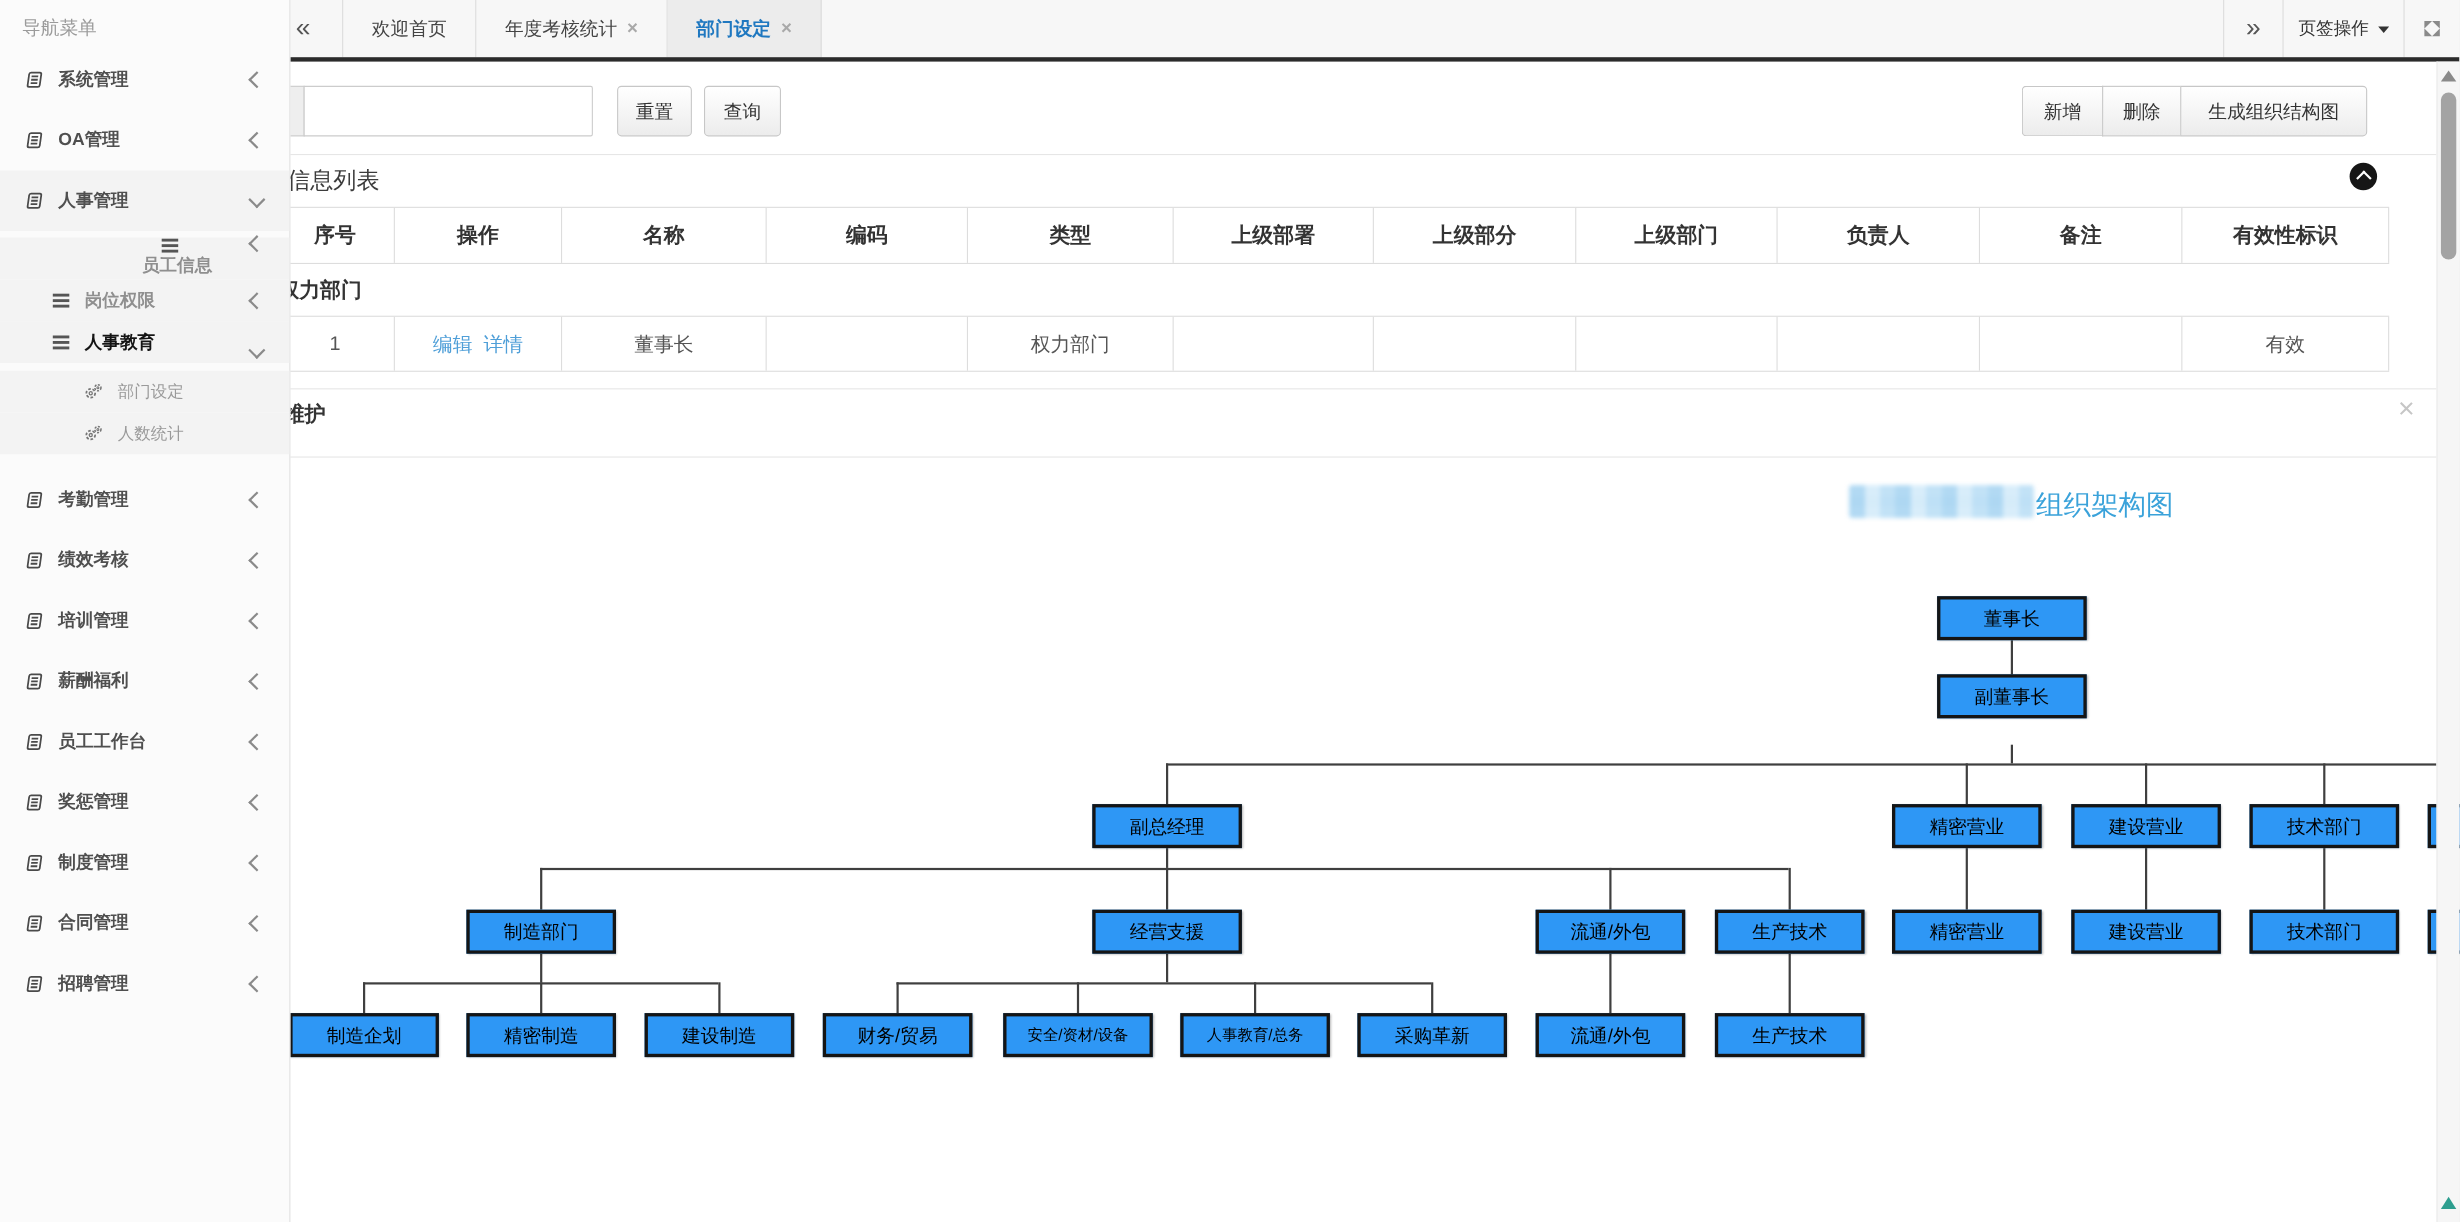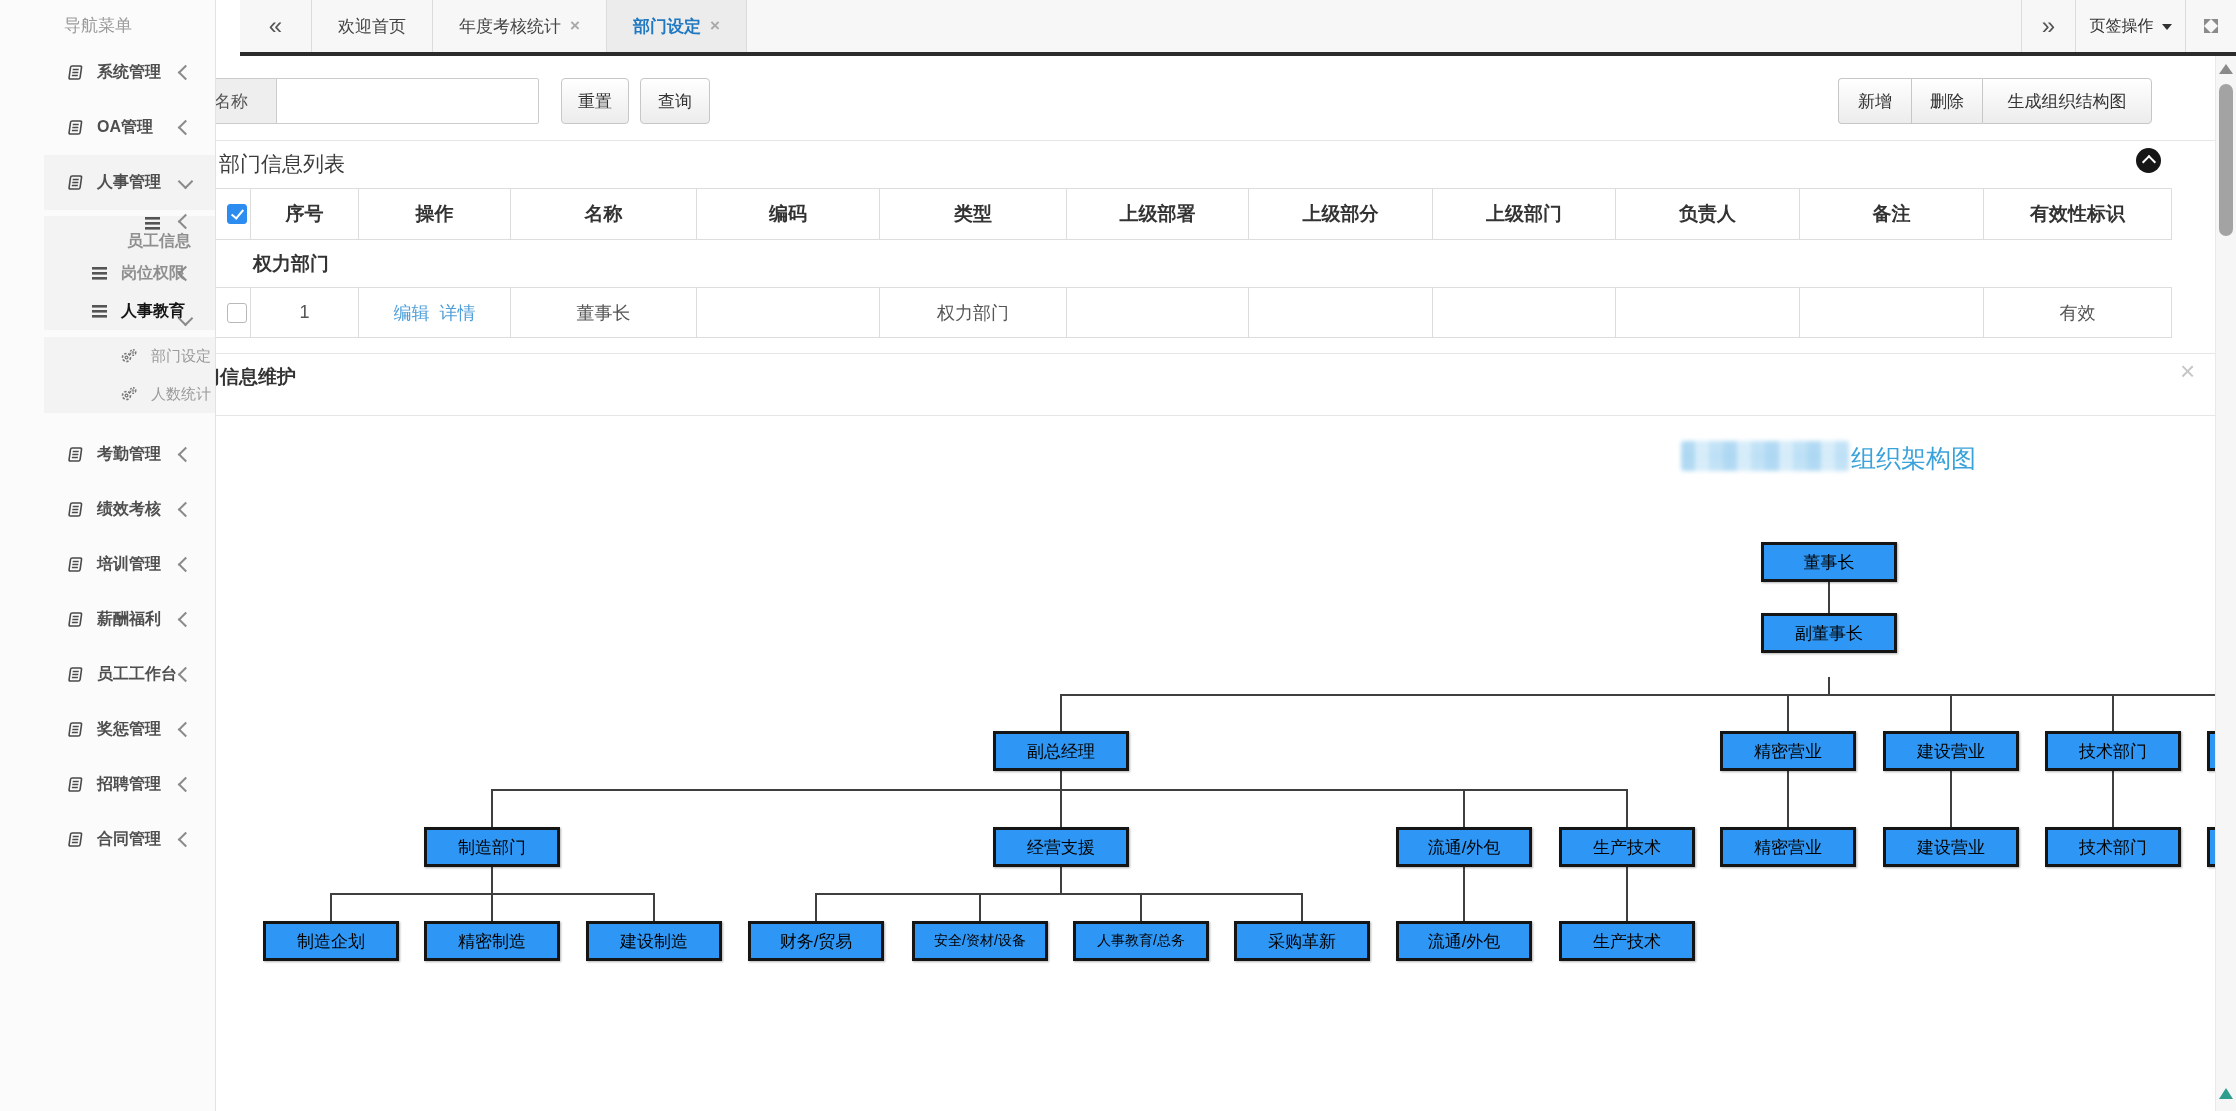--- a/index.html
+++ b/index.html
@@ -69,22 +69,22 @@
   .tab-cell{box-sizing:border-box;border-right:1px solid #dcdcdc;display:flex;align-items:center;justify-content:center;cursor:pointer;}
   .tab-scroll{width:72px;color:#555;font-size:24px;}
   .tab{padding:0 26px;font-size:17px;color:#444;white-space:nowrap;}
   .tab.active{background:#ececec;color:#1f78c0;font-weight:700;}
   .tab-close{color:#a9a9a9;font-weight:700;font-size:17px;margin-left:9px;}
   .tab-right{margin-left:auto;display:flex;}
   .tr-cell{box-sizing:border-box;border-left:1px solid #dcdcdc;display:flex;align-items:center;justify-content:center;cursor:pointer;}
   .caret{width:0;height:0;border:5px solid transparent;border-top:6px solid #333;margin-left:8px;margin-top:6px;}
 
   
-  .sidebar{position:absolute;left:0;top:0;width:216px;height:1111px;background:#fbfbfb;
-           border-right:1px solid #e2e2e2;z-index:30;box-sizing:border-box;padding-left:44px;}
+  .sidebar{position:absolute;left:0;top:0;width:264px;height:1111px;background:#fbfbfb;
+           border-right:1px solid #e2e2e2;z-index:30;box-sizing:border-box;}
   .sb-header{padding:14px 0 0 20px;color:#9b9b9b;font-size:17px;}
   .sb-menu{margin-top:8px;}
   .sb-item{display:flex;align-items:center;height:55px;cursor:pointer;color:#4f4f4f;font-size:16px;
            font-weight:600;padding-left:22px;position:relative;box-sizing:border-box;}
   .sb-item.lvl2{height:38px;padding-left:46px;color:#8f8f8f;}
   .sb-item.lvl3{height:38px;padding-left:76px;color:#9a9a9a;font-weight:400;font-size:15px;}
   .sb-item.bold{color:#141414;font-weight:700;}
   .sb-item.blk{background:#f3f3f3;}
   .sb-label{margin-left:13px;white-space:nowrap;}
   .chev{position:absolute;right:24px;width:9px;height:9px;border-left:2px solid #8a8a8a;border-bottom:2px solid #8a8a8a;}
@@ -465,35 +465,49 @@
           <span class="sb-ico">
             <svg width="17" height="17" viewBox="0 0 17 17">
               <g transform="skewX(-8)" stroke="#4a4a4a" stroke-width="1.6" fill="none">
                 <rect x="4" y="2" width="11" height="13" rx="1.5"></rect>
                 <line x1="6.5" y1="5.5" x2="12.5" y2="5.5"></line>
                 <line x1="6.5" y1="8.5" x2="12.5" y2="8.5"></line>
                 <line x1="6.5" y1="11.5" x2="12.5" y2="11.5"></line>
               </g>
             </svg>
           </span>
+          <span class="sb-label">制度管理</span>
+          <span class="chev left"></span>
+        </div>
+        <div class="sb-item lvl1">
+          <span class="sb-ico">
+            <svg width="17" height="17" viewBox="0 0 17 17">
+              <g transform="skewX(-8)" stroke="#4a4a4a" stroke-width="1.6" fill="none">
+                <rect x="4" y="2" width="11" height="13" rx="1.5"></rect>
+                <line x1="6.5" y1="5.5" x2="12.5" y2="5.5"></line>
+                <line x1="6.5" y1="8.5" x2="12.5" y2="8.5"></line>
+                <line x1="6.5" y1="11.5" x2="12.5" y2="11.5"></line>
+              </g>
+            </svg>
+          </span>
+          <span class="sb-label">合同管理</span>
+          <span class="chev left"></span>
+        </div>
+        <div class="sb-item lvl1">
+          <span class="sb-ico">
+            <svg width="17" height="17" viewBox="0 0 17 17">
+              <g transform="skewX(-8)" stroke="#4a4a4a" stroke-width="1.6" fill="none">
+                <rect x="4" y="2" width="11" height="13" rx="1.5"></rect>
+                <line x1="6.5" y1="5.5" x2="12.5" y2="5.5"></line>
+                <line x1="6.5" y1="8.5" x2="12.5" y2="8.5"></line>
+                <line x1="6.5" y1="11.5" x2="12.5" y2="11.5"></line>
+              </g>
+            </svg>
+          </span>
           <span class="sb-label">招聘管理</span>
-          <span class="chev left"></span>
-        </div>
-        <div class="sb-item lvl1">
-          <span class="sb-ico">
-            <svg width="17" height="17" viewBox="0 0 17 17">
-              <g transform="skewX(-8)" stroke="#4a4a4a" stroke-width="1.6" fill="none">
-                <rect x="4" y="2" width="11" height="13" rx="1.5"></rect>
-                <line x1="6.5" y1="5.5" x2="12.5" y2="5.5"></line>
-                <line x1="6.5" y1="8.5" x2="12.5" y2="8.5"></line>
-                <line x1="6.5" y1="11.5" x2="12.5" y2="11.5"></line>
-              </g>
-            </svg>
-          </span>
-          <span class="sb-label">合同管理</span>
           <span class="chev left"></span>
         </div>
       </div>
   </div>
 
   <div class="vscroll">
     <div class="scroll-up"></div>
     <div class="scroll-thumb"></div>
     <div class="back-top"></div>
   </div>

